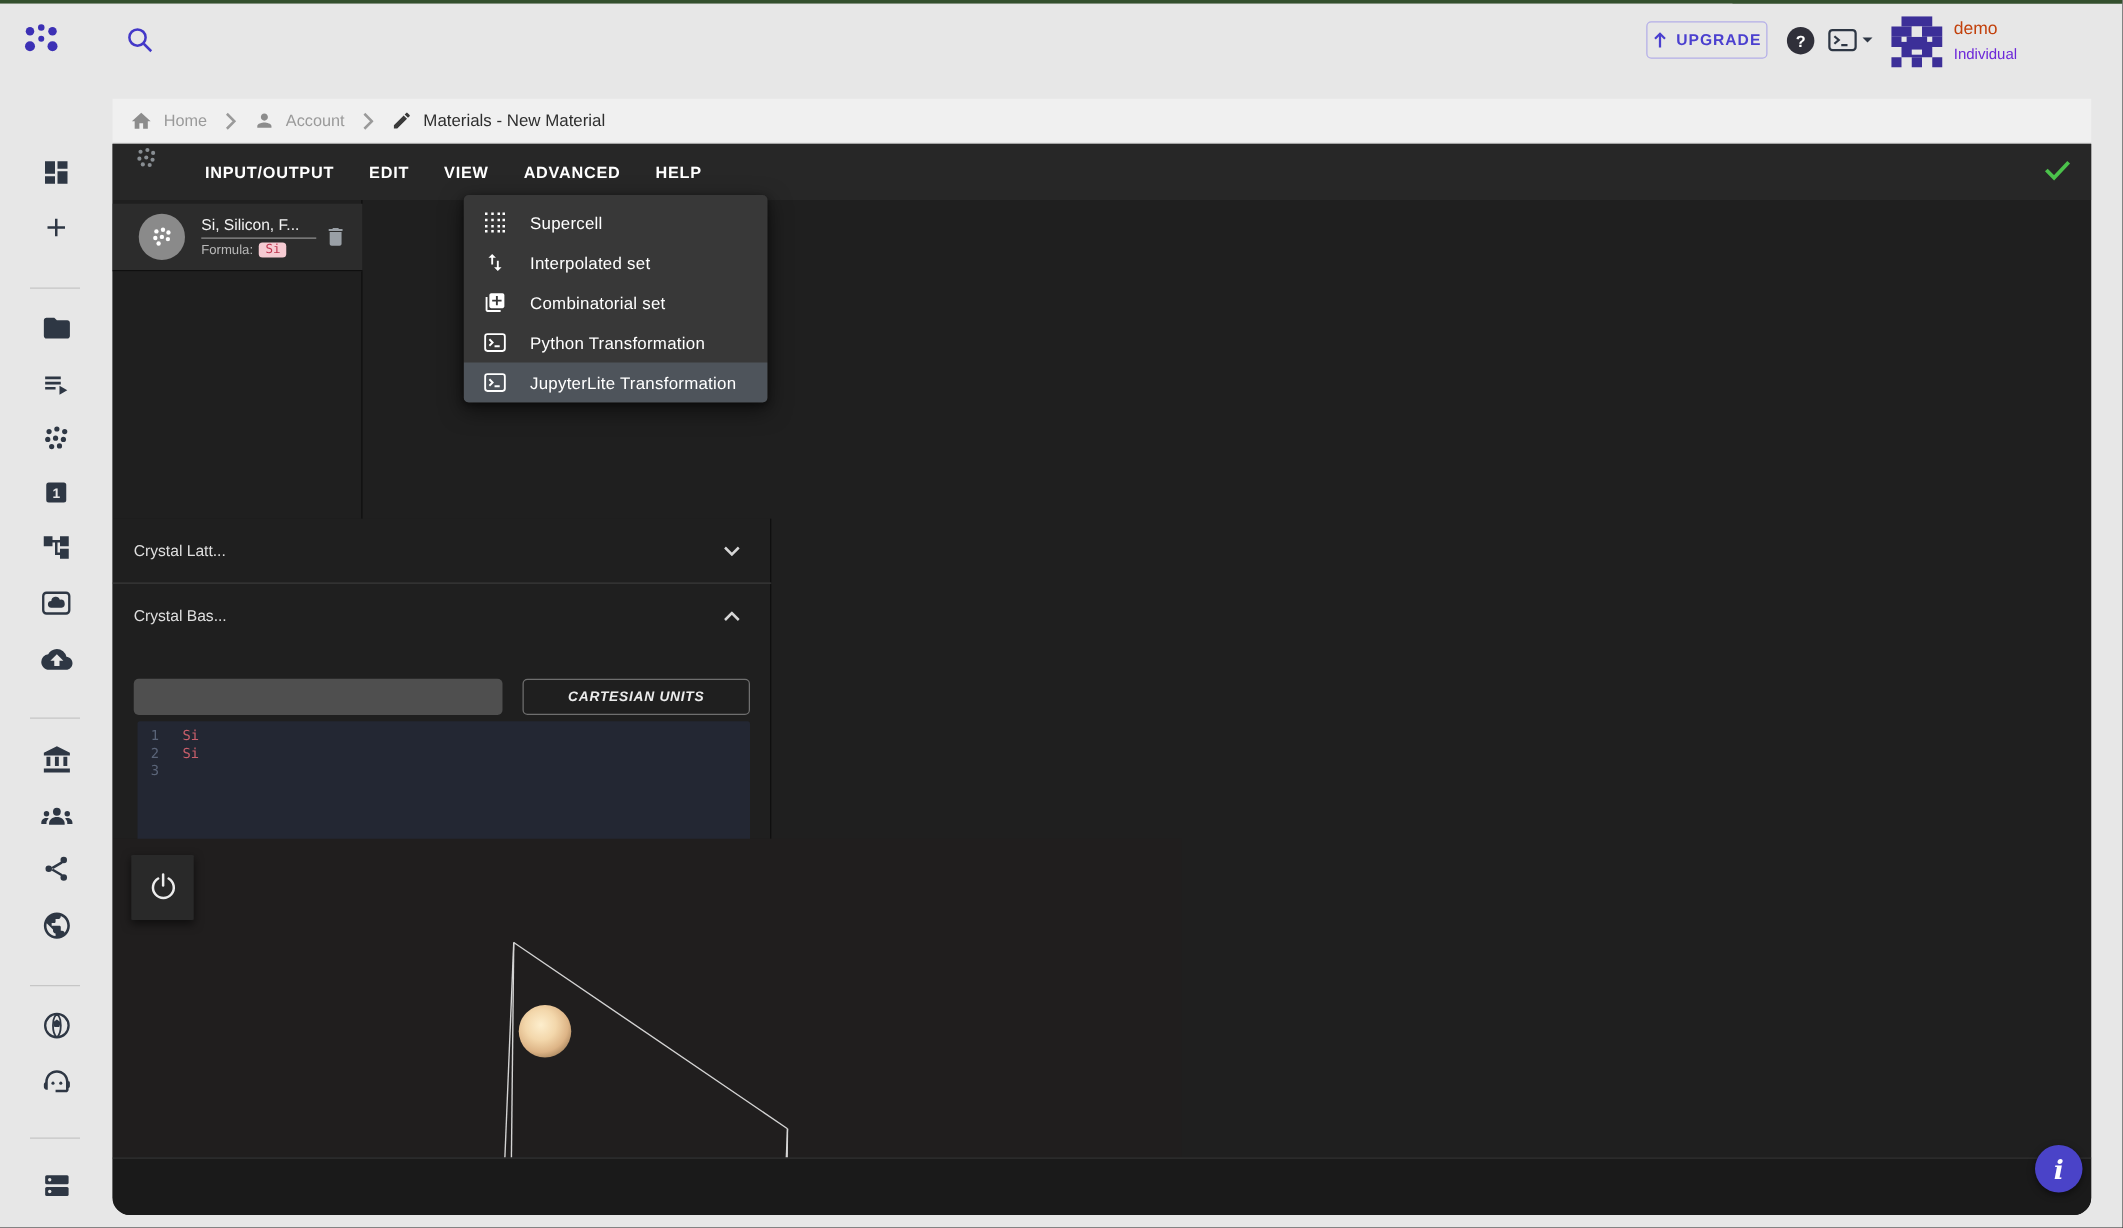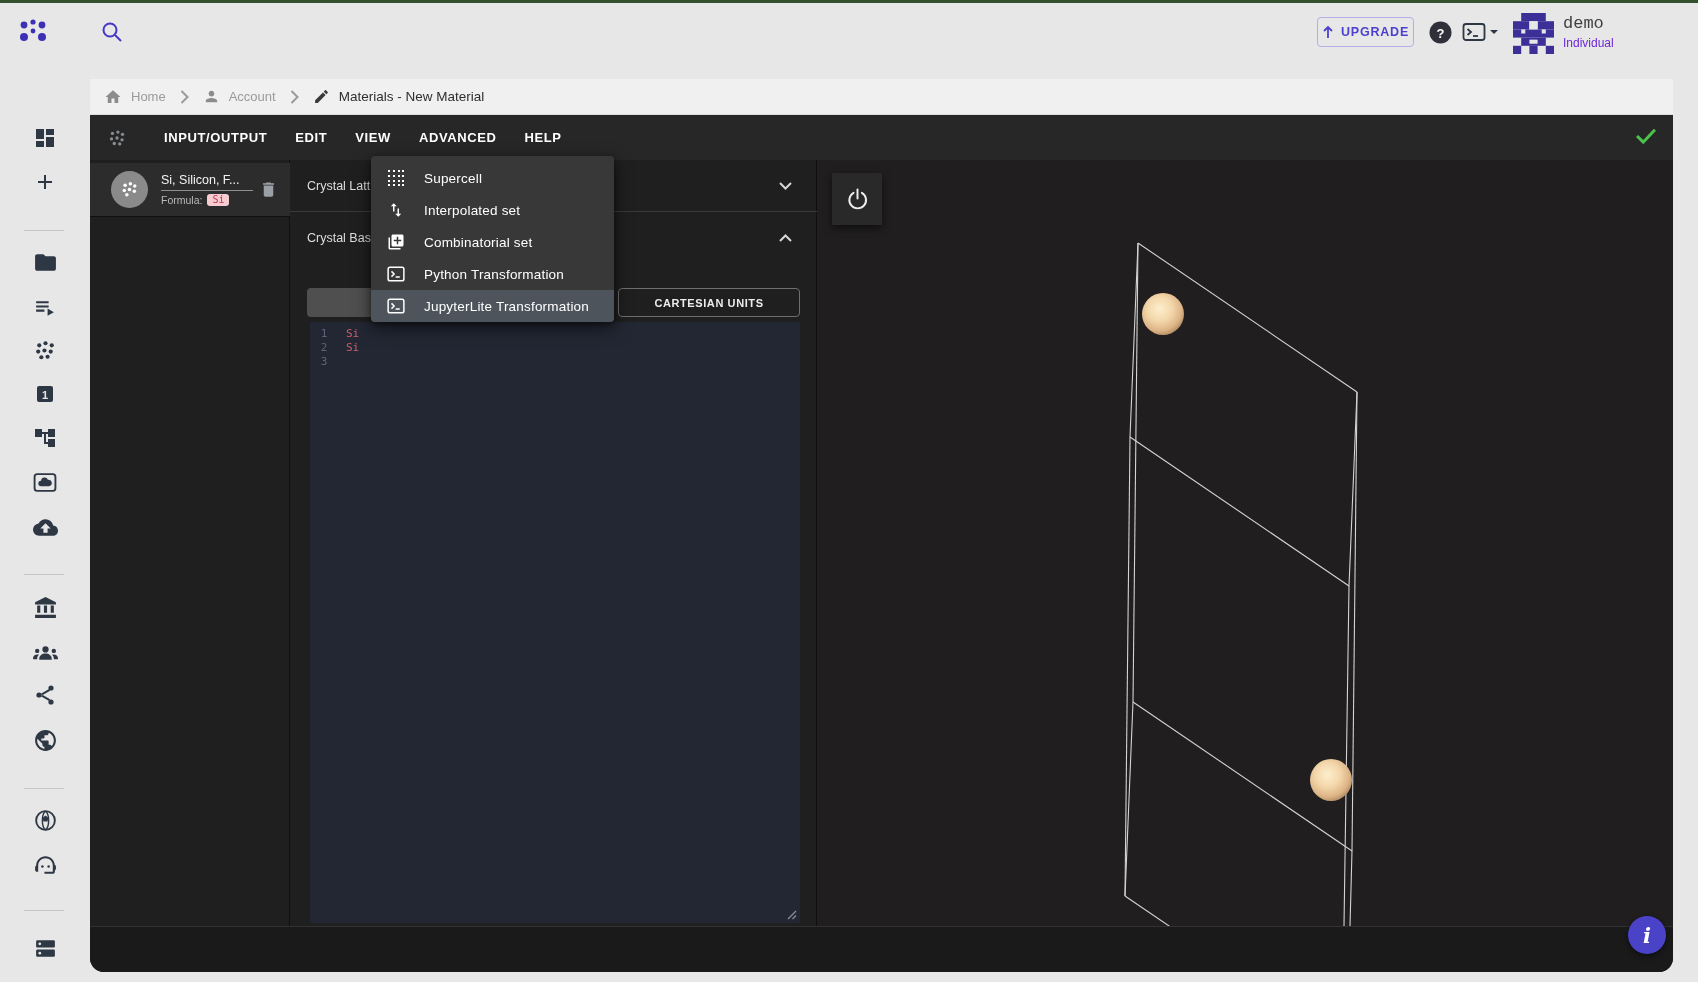--- a/index.html
+++ b/index.html
@@ -21,21 +21,21 @@
   #search-btn { left:100px; top:17px; cursor:pointer; }
   #upgrade-btn {
     left:1317px; top:14px; width:97px; height:30px;
     border:1px solid #b4aee8; border-radius:4px; background:transparent;
     color:#4b40cf; font-size:12.5px; font-weight:bold; letter-spacing:.8px;
     display:flex; align-items:center; justify-content:center; gap:7px; cursor:pointer;
   }
   #help-btn { left:1429px; top:18px; cursor:pointer; }
   #console-btn { left:1462px; top:18px; display:flex; align-items:center; gap:3px; cursor:pointer; }
   #avatar { left:1513px; top:10px; }
-  #user-name { left:1563px; top:11px; font-size:17px; color:#404040;font-family:Liberation Mono, monospace; }
+  #user-name { left:1563px; top:11px; font-size:14px; color:#c2410c; }
   #user-plan { left:1563px; top:33px; font-size:12px; color:#6d28d9; }
 
   
   #sidebar { left:0; top:60px; width:90px; height:922px; }
   .side-ic { position:absolute; left:0; width:90px; display:flex; justify-content:center; cursor:pointer; }
   .side-div { position:absolute; left:24px; width:40px; border-top:1px solid #c6c6c6; }
 
   
   #breadcrumb-bar {
     left:90px; top:79px; width:1583px; height:36px; background:#f0f0f0;
@@ -44,28 +44,28 @@
   .crumb { display:flex; align-items:center; gap:9px; }
   .crumb-label { font-size:13px; color:#9a9a9a; }
   .crumb-label.current { color:#2e2e2e; font-weight:500; font-size:13.5px; }
   .crumb-sep { margin:0 14px; }
 
   #app { left:90px; top:115px; width:1583px; height:857px; background:#1f1f1f;
          border-radius:0 0 14px 14px; overflow:hidden; }
 
   
   #toolbar { position:absolute; left:0; top:0; width:1583px; height:45px; background:#272727;
-             display:flex; align-items:center; }
+             display:flex; }
   #toolbar-grid-icon { margin-left:16px; margin-right:22px; }
   .menu-item { color:#fff; font-size:13px; font-weight:bold; letter-spacing:.6px;
                padding:0 14px; height:45px; display:flex; align-items:center; cursor:pointer; }
   #toolbar-check { position:absolute; right:16px; top:12px; }
 
   
-  #content { position:absolute; left:0; top:45px; width:1583px; height:766px; display:flex; }
+  #content { position:absolute; left:0; top:45px; width:1583px; height:766px; display:flex;flex-direction:column; }
 
   
   #materials-panel { width:200px; height:766px; background:#1f1f1f; border-right:1px solid #0f0f0f; position:relative; }
   #material-item { position:absolute; left:0; top:3px; width:200px; height:54px; background:#2c2c2c;
                    border-bottom:1px solid #0f0f0f; display:flex; align-items:center; cursor:pointer; }
   #material-avatar { width:37px; height:37px; border-radius:50%; background:#8a8a8a;
                      margin-left:21px; display:flex; align-items:center; justify-content:center; }
   #material-texts { margin-left:13px; width:92px; }
   #material-name { font-size:12.5px; color:#f2f2f2; border-bottom:1px solid #8f8f8f;
                    padding-bottom:3px; white-space:nowrap; }
@@ -79,21 +79,21 @@
   #middle-panel { width:527px; height:766px; background:#1f1f1f; border-right:1px solid #0f0f0f; position:relative; }
   .section-row { position:absolute; left:0; width:527px; height:52px; display:flex; align-items:center;
                  justify-content:space-between; padding:0 25px 0 17px; cursor:pointer; }
   .section-label { font-size:12.5px; color:#dedede; }
   #lattice-row { top:0; border-bottom:1px solid #3a3a3a; }
   #basis-row { top:52px; }
   #units-toggle-left { position:absolute; left:17px; top:128px; width:295px; height:29px;
                        background:#4f4f4f; border-radius:4px; border:none; cursor:pointer; }
   #units-toggle-right { position:absolute; left:328px; top:128px; width:182px; height:29px;
                         background:transparent; border:1px solid #6f6f6f; border-radius:4px;
-                        color:#ececec; font-size:11px; font-weight:bold; letter-spacing:.6px; cursor:pointer; }
+                        color:#ececec; font-size:11px; font-weight:bold; letter-spacing:.6px; cursor:pointer;font-style:italic; }
   #basis-editor { position:absolute; left:20px; top:162px; width:490px; height:601px;
                   background:#232733; border-radius:2px; font-family:"DejaVu Sans Mono",monospace;
                   font-size:11px; line-height:14px; padding-top:5px; }
   .code-line { display:flex; }
   .gutter { width:28px; text-align:center; color:#5a6478; }
   .code { color:#c95f6b; padding-left:8px; white-space:pre; }
   #editor-resize-handle { position:absolute; right:2px; bottom:2px; cursor:nwse-resize; }
 
   
   #viewer { width:855px; height:766px; background:#201e1e; position:relative; }

